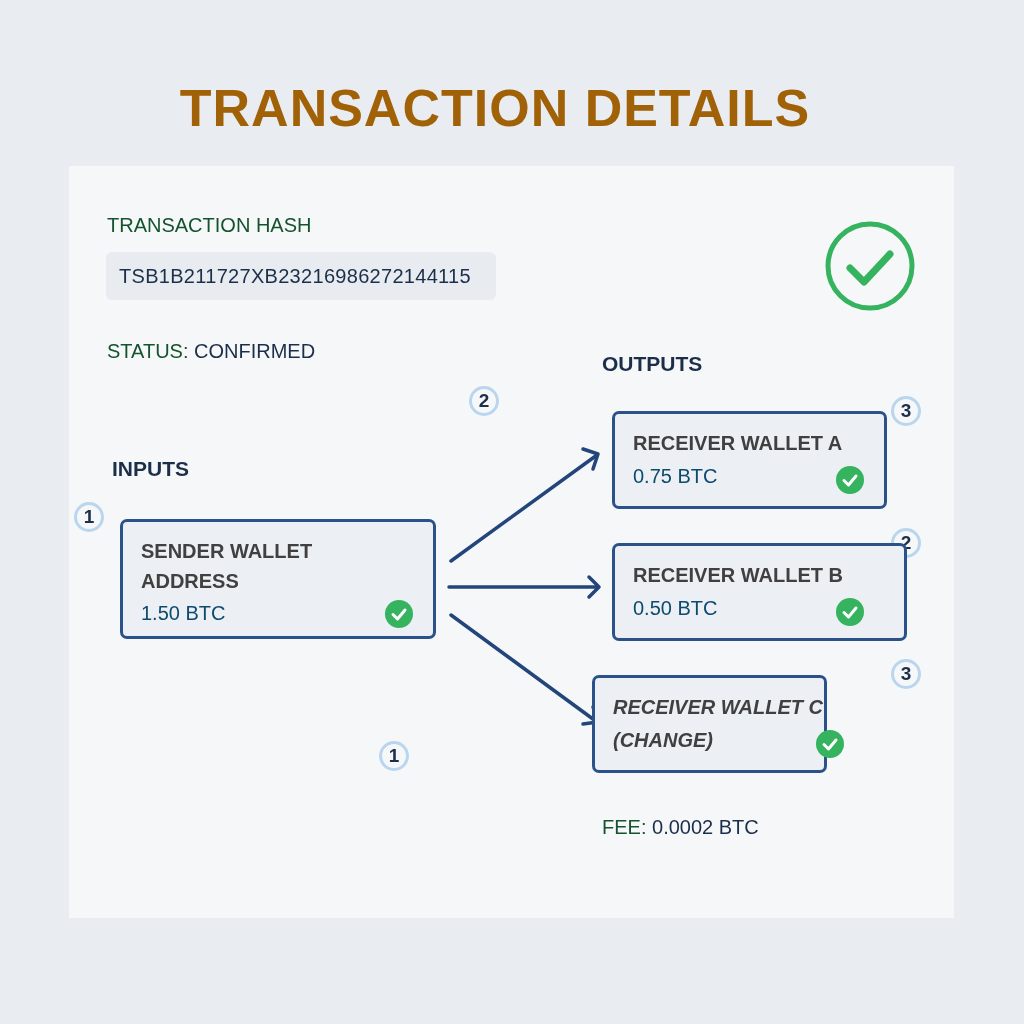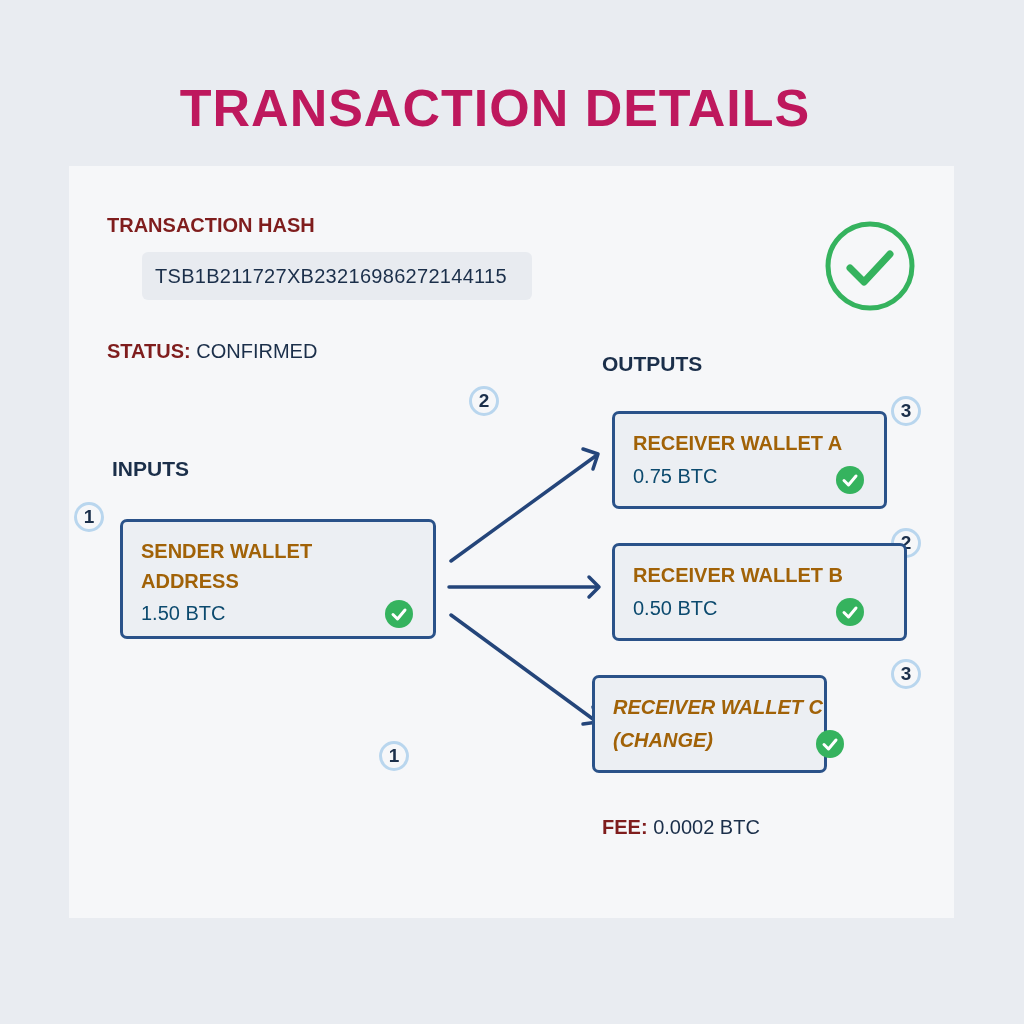--- a/index.html
+++ b/index.html
@@ -8,50 +8,50 @@
     background: #e9ecf1;
     font-family: "Liberation Sans", "DejaVu Sans", sans-serif;
     color: #1b2f4a;
     position: relative;
     overflow: hidden;
   }
   .page-title {
     position: absolute; left: 0; top: 78px; width: 990px;
     text-align: center;
     font-size: 52px; font-weight: 700; letter-spacing: 1px;
-    color: #be185d;
+    color: #a16207;
   }
   .panel {
     position: absolute; left: 69px; top: 166px;
     width: 885px; height: 752px;
     background: #f6f7f9;
   }
   .abs { position: absolute; }
-  .label-bold { font-weight: 700; color: #7f1d1d; }
+  .label-bold { font-weight: 400; color: #14532d; }
   .hash-label { left: 38px; top: 48px; font-size: 20px; }
   .hash-box {
     left: 37px; top: 86px; width: 390px; height: 48px;
     background: #e8ebf0; border-radius: 6px;
     font-size: 20px; line-height: 48px; padding-left: 13px; box-sizing: border-box;
-    color: #1b2f4a; letter-spacing: 0.3px; margin-left: 36px;
+    color: #1b2f4a; letter-spacing: 0.3px;
   }
   .status { left: 38px; top: 174px; font-size: 20px; }
   .status .val { font-weight: 400; }
   .big-check { left: 755px; top: 54px; width: 92px; height: 92px; }
   .section-label { font-size: 21px; font-weight: 700; text-align: right; }
   .inputs-label { left: 43px; top: 291px; }
   .outputs-label { left: 533px; top: 186px; }
   .wallet {
     position: absolute;
     border: 3px solid #2a5289;
     border-radius: 7px;
     background: #eceff3;
     box-sizing: border-box;
   }
-  .wallet .name { position: absolute; left: 18px; font-size: 20px; font-weight: 700; line-height: 30px; color: #a16207; }
+  .wallet .name { position: absolute; left: 18px; font-size: 20px; font-weight: 700; line-height: 30px; color: #404040; }
   .wallet .amount { position: absolute; left: 18px; font-size: 20px; line-height: 30px; color: #0c4a6e; }
   .wallet .ok { position: absolute; width: 28px; height: 28px; }
   .sender { left: 51px; top: 353px; width: 316px; height: 120px; }
   .recv-a { left: 543px; top: 245px; width: 275px; height: 98px; }
   .recv-b { left: 543px; top: 377px; width: 295px; height: 98px; }
   .recv-c { left: 523px; top: 509px; width: 235px; height: 98px; font-style: italic; }
   .badge {
     position: absolute; width: 30px; height: 30px; border-radius: 50%;
     border: 3px solid #b9d6ee; box-sizing: border-box; background: #f6f7f9;
     font-size: 19px; font-weight: 700; line-height: 24px; text-align: center; color: #1b2f4a;

